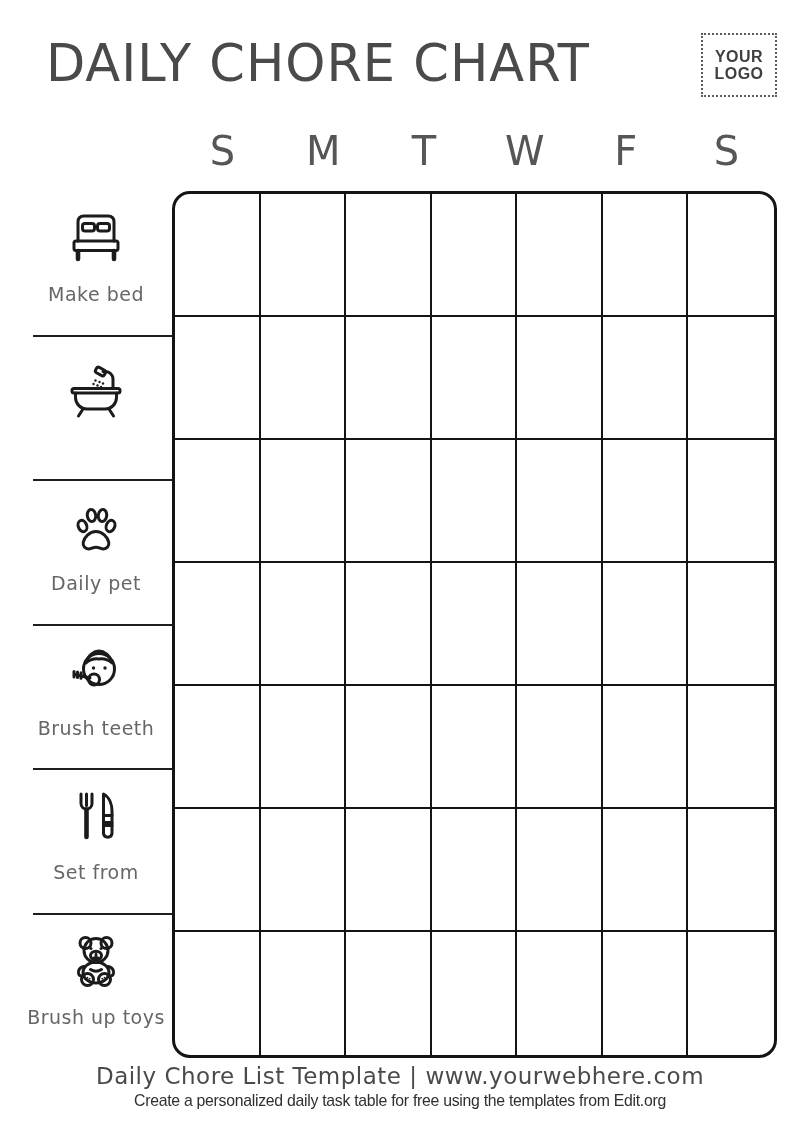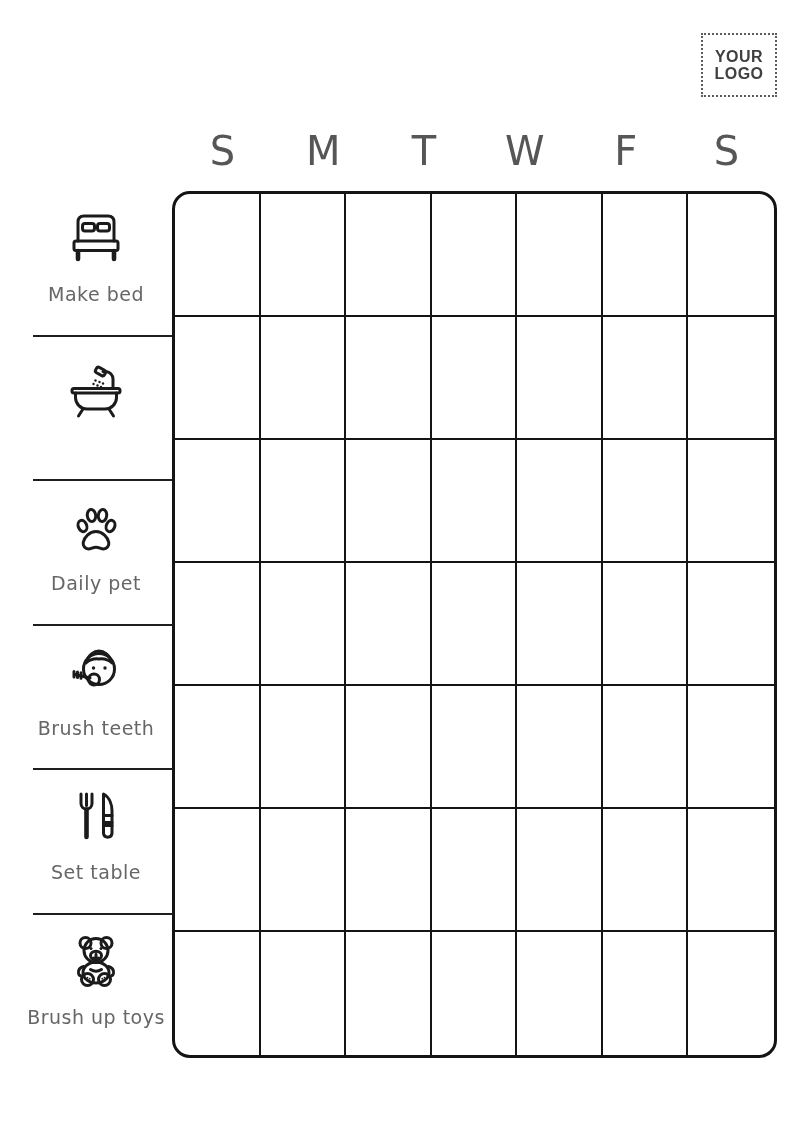--- a/index.html
+++ b/index.html
@@ -151,20 +151,21 @@
   
   .li { stroke: #1b1b1b; fill: none; stroke-width: 3; stroke-linecap: round; stroke-linejoin: round; }
   .li-thick { stroke: #1b1b1b; fill: none; stroke-width: 4.6; stroke-linecap: round; stroke-linejoin: round; }
   .li-fill { fill: #1b1b1b; stroke: none; }
 </style>
 </head>
 <body>
 
 <div class="page">
 
+  <div class="title">DAILY CHORE CHART</div>
   <div class="logo-box">
     <div class="logo-line">YOUR</div>
     <div class="logo-line">LOGO</div>
   </div>
 
   <div class="days-row">
     <div class="day">S</div>
     <div class="day">M</div>
     <div class="day">T</div>
     <div class="day">W</div>
@@ -239,21 +240,21 @@
         <span class="chore-icon">
           <svg viewBox="0 0 64 64">
             <path class="li" d="M17 10 v9.5 a5.5 5.5 0 0 0 11 0 V10"></path>
             <path class="li" d="M22.5 10 v11.5"></path>
             <path class="li-thick" d="M22.5 25.5 V53"></path>
             <path class="li" d="M39.5 31.5 V10 c6.5 3.5 8.5 11.5 8.5 17 v4.5 z"></path>
             <path class="li" d="M39.5 31.5 h8.5 V49.5 a4.3 4.3 0 0 1 -8.5 0 z"></path>
             <path class="li" d="M39.5 38.5 h8.5 M39.5 41.5 h8.5" stroke-width="1.8"></path>
           </svg>
         </span>
-        <span class="chore-label">Set table</span>
+        <span class="chore-label">Set from</span>
       </div>
 
       <div class="label-cell">
         <span class="chore-icon">
           <svg viewBox="0 0 64 64">
             <circle class="li" cx="21.5" cy="15" r="5.5"></circle>
             <circle class="li" cx="42.5" cy="15" r="5.5"></circle>
             <circle class="li" cx="32" cy="22.5" r="12" fill="#ffffff"></circle>
             <circle class="li-fill" cx="27" cy="20.5" r="1.5"></circle>
             <circle class="li-fill" cx="37" cy="20.5" r="1.5"></circle>
@@ -325,14 +326,20 @@
         <div class="cell"></div>
         <div class="cell"></div>
         <div class="cell"></div>
         <div class="cell"></div>
         <div class="cell"></div>
         <div class="cell"></div>
         <div class="cell"></div>
       </div>
   </div>
 
+  <div class="footer">
+    <div class="footer-line1">Daily Chore List Template | www.yourwebhere.com</div>
+    <div class="footer-line2">
+      <span>Create a personalized daily task table for free using the templates from Edit.org</span>
+    </div>
+  </div>
 
 </div>
 
 </body></html>

